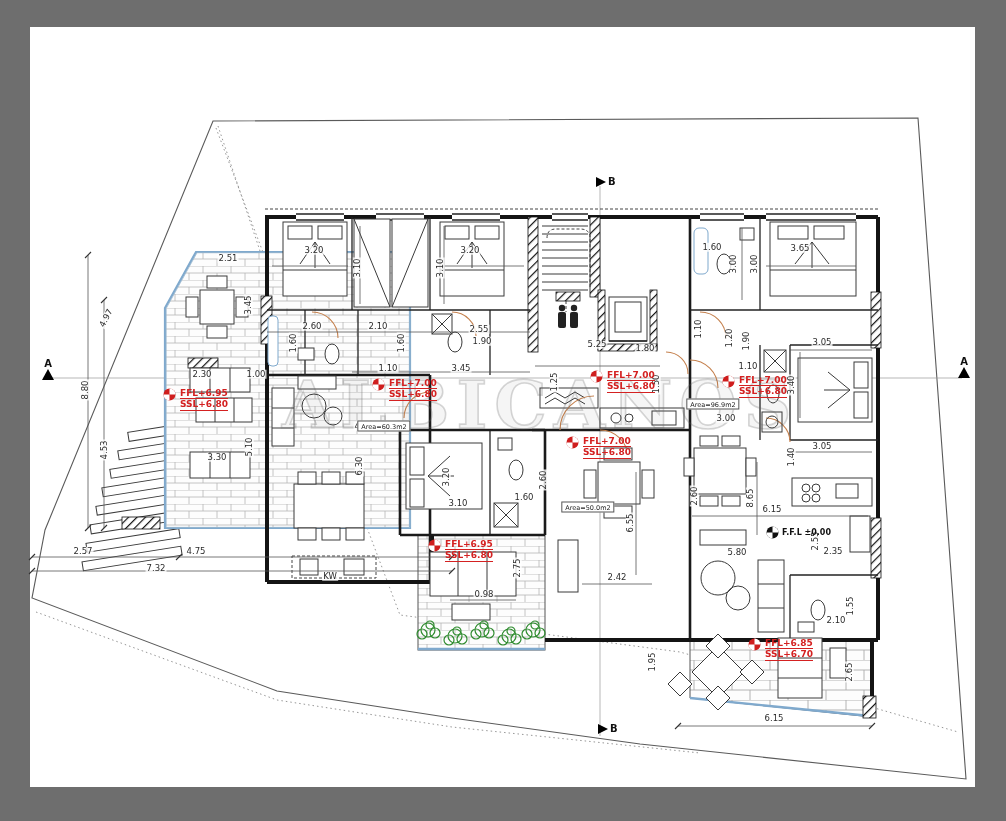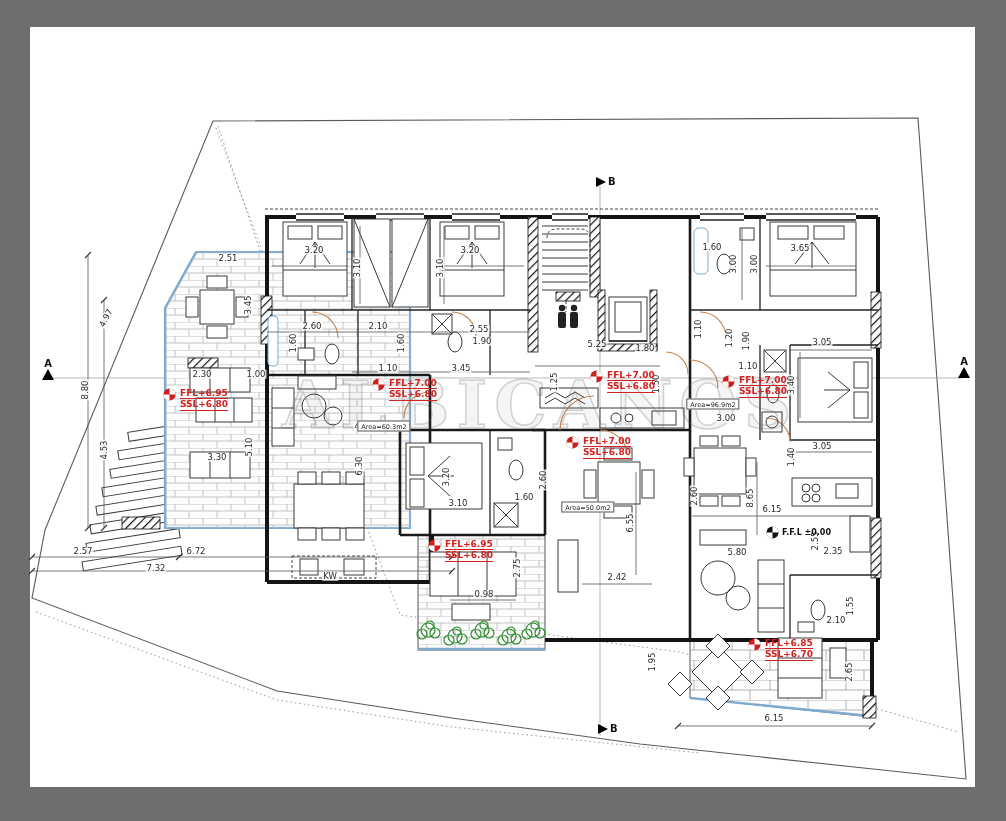--- a/index.html
+++ b/index.html
@@ -526,21 +526,21 @@
       <div class="dim" style="left: 791px; top: 457px; transform: translate(-50%, -50%) rotate(-90deg);">1.40</div>
       <div class="dim" style="left: 342px; top: 426px; transform: translate(-50%, -50%) rotate(0deg); margin-left: 22px;">4.25</div>
       <div class="dim" style="left: 359px; top: 466px; transform: translate(-50%, -50%) rotate(-90deg);">6.30</div>
       <div class="dim" style="left: 446px; top: 477px; transform: translate(-50%, -50%) rotate(-90deg);">3.20</div>
       <div class="dim" style="left: 543px; top: 480px; transform: translate(-50%, -50%) rotate(-90deg);">2.60</div>
       <div class="dim" style="left: 694px; top: 496px; transform: translate(-50%, -50%) rotate(-90deg);">2.60</div>
       <div class="dim" style="left: 217px; top: 457px; transform: translate(-50%, -50%) rotate(0deg);">3.30</div>
       <div class="dim" style="left: 458px; top: 503px; transform: translate(-50%, -50%) rotate(0deg);">3.10</div>
       <div class="dim" style="left: 524px; top: 497px; transform: translate(-50%, -50%) rotate(0deg);">1.60</div>
       <div class="dim" style="left: 83px; top: 551px; transform: translate(-50%, -50%) rotate(0deg);">2.57</div>
-      <div class="dim" style="left: 196px; top: 551px; transform: translate(-50%, -50%) rotate(0deg);">6.72</div>
+      <div class="dim" style="left: 196px; top: 551px; transform: translate(-50%, -50%) rotate(0deg);">4.75</div>
       <div class="dim" style="left: 156px; top: 568px; transform: translate(-50%, -50%) rotate(0deg);">7.32</div>
       <div class="dim" style="left: 484px; top: 594px; transform: translate(-50%, -50%) rotate(0deg);">0.98</div>
       <div class="dim" style="left: 517px; top: 568px; transform: translate(-50%, -50%) rotate(-90deg);">2.75</div>
       <div class="dim" style="left: 617px; top: 577px; transform: translate(-50%, -50%) rotate(0deg);">2.42</div>
       <div class="dim" style="left: 630px; top: 523px; transform: translate(-50%, -50%) rotate(-90deg);">6.55</div>
       <div class="dim" style="left: 652px; top: 662px; transform: translate(-50%, -50%) rotate(-90deg);">1.95</div>
       <div class="dim" style="left: 772px; top: 509px; transform: translate(-50%, -50%) rotate(0deg);">6.15</div>
       <div class="dim" style="left: 750px; top: 498px; transform: translate(-50%, -50%) rotate(-90deg);">8.65</div>
       <div class="dim" style="left: 815px; top: 541px; transform: translate(-50%, -50%) rotate(-90deg);">2.55</div>
       <div class="dim" style="left: 833px; top: 551px; transform: translate(-50%, -50%) rotate(0deg); text-align: right;">2.35</div>

